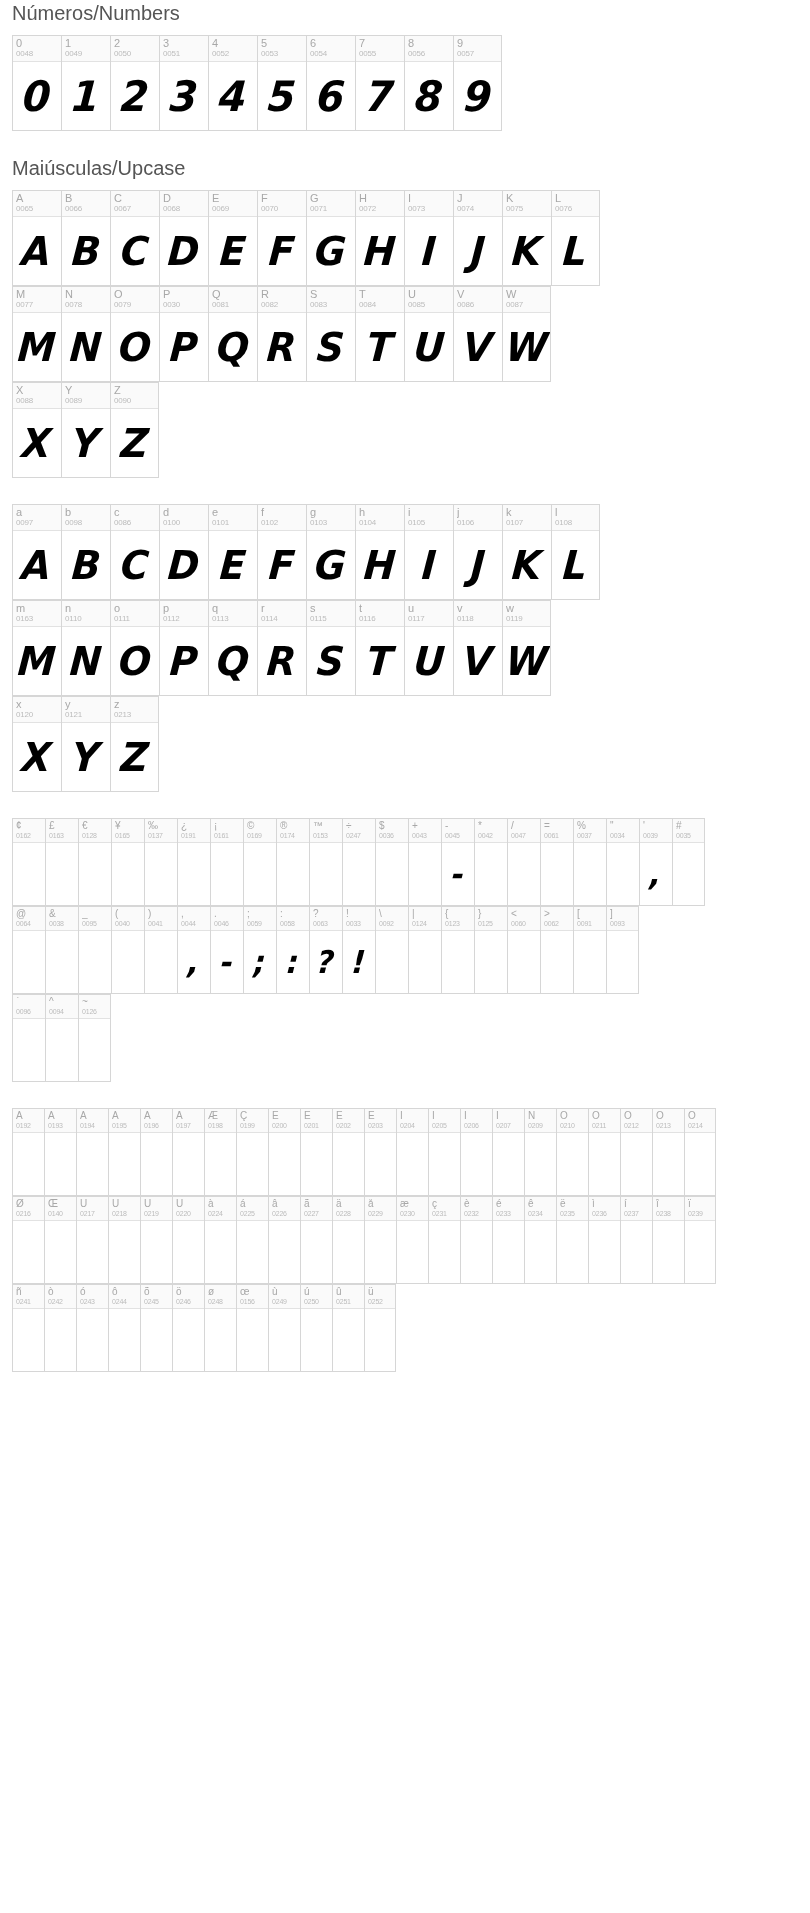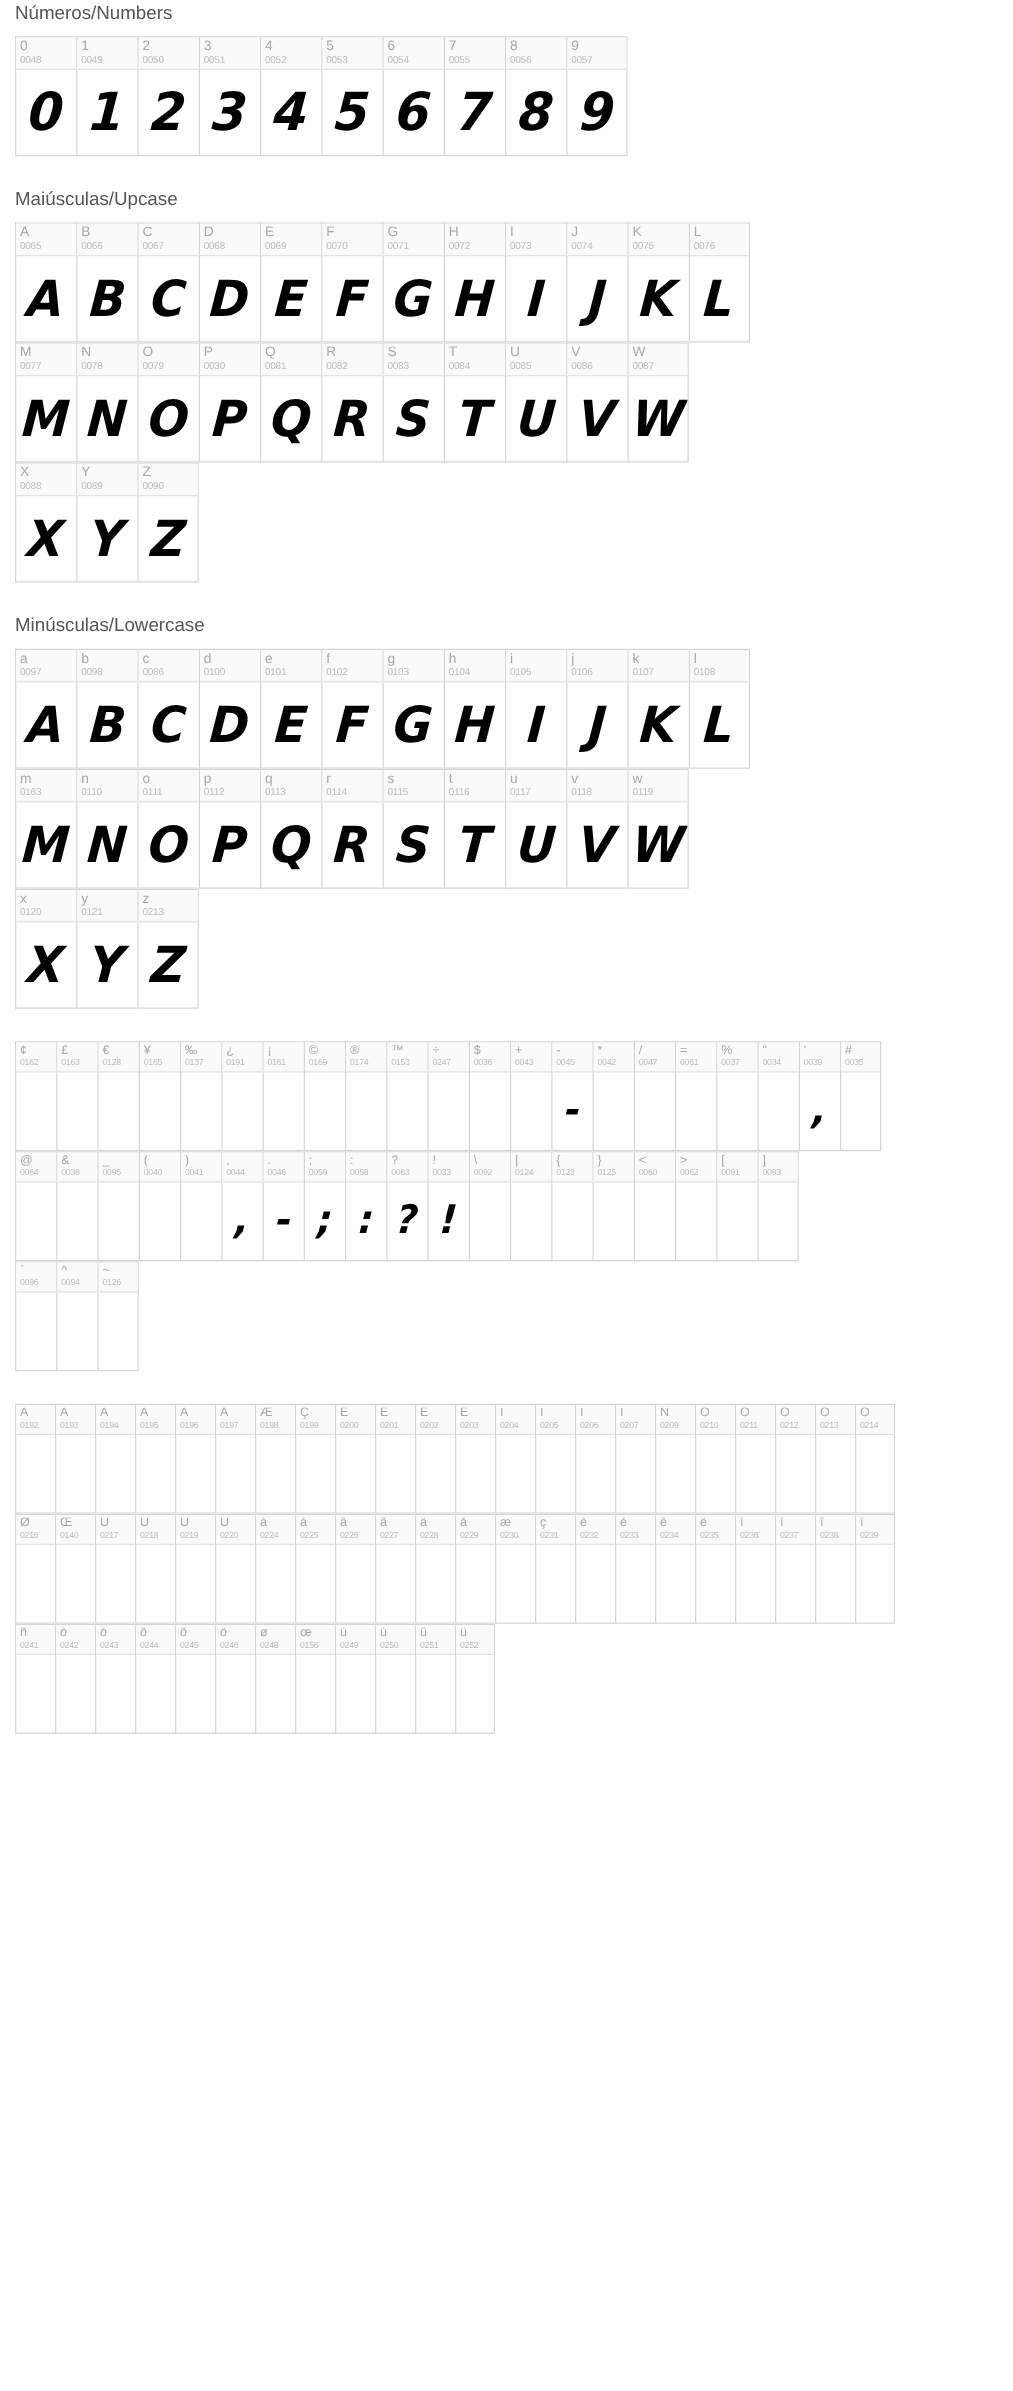--- a/index.html
+++ b/index.html
@@ -12,21 +12,21 @@
     font-family: "Liberation Sans", sans-serif;
     color: #333333;
     -webkit-font-smoothing: antialiased;
   }
   .page {
     width: 810px;
     box-sizing: border-box;
     padding: 0 0 40px 0;
   }
   .section-title {
-    font-size: 15px;
+    font-size: 20px;
     color: #555555;
     font-weight: 400;
     margin: 0;
     padding: 0 0 10px 12px;
   }
   .section {
     margin-bottom: 26px;
   }
   .section.first {
     padding-top: 2px;
@@ -446,21 +446,20 @@
               <span class="cell-char">Z</span>
               <span class="cell-code">0090</span>
             </div>
             <div class="cell-body">
               <span class="glyph">Z</span>
             </div>
           </div>
         </div>
       </div>
       <div class="section size-low">
-        <h2 class="section-title">Minúsculas/Lowercase</h2>
         <div class="grid-row">
           <div class="glyph-cell">
             <div class="cell-head">
               <span class="cell-char">a</span>
               <span class="cell-code">0097</span>
             </div>
             <div class="cell-body">
               <span class="glyph">A</span>
             </div>
           </div>

